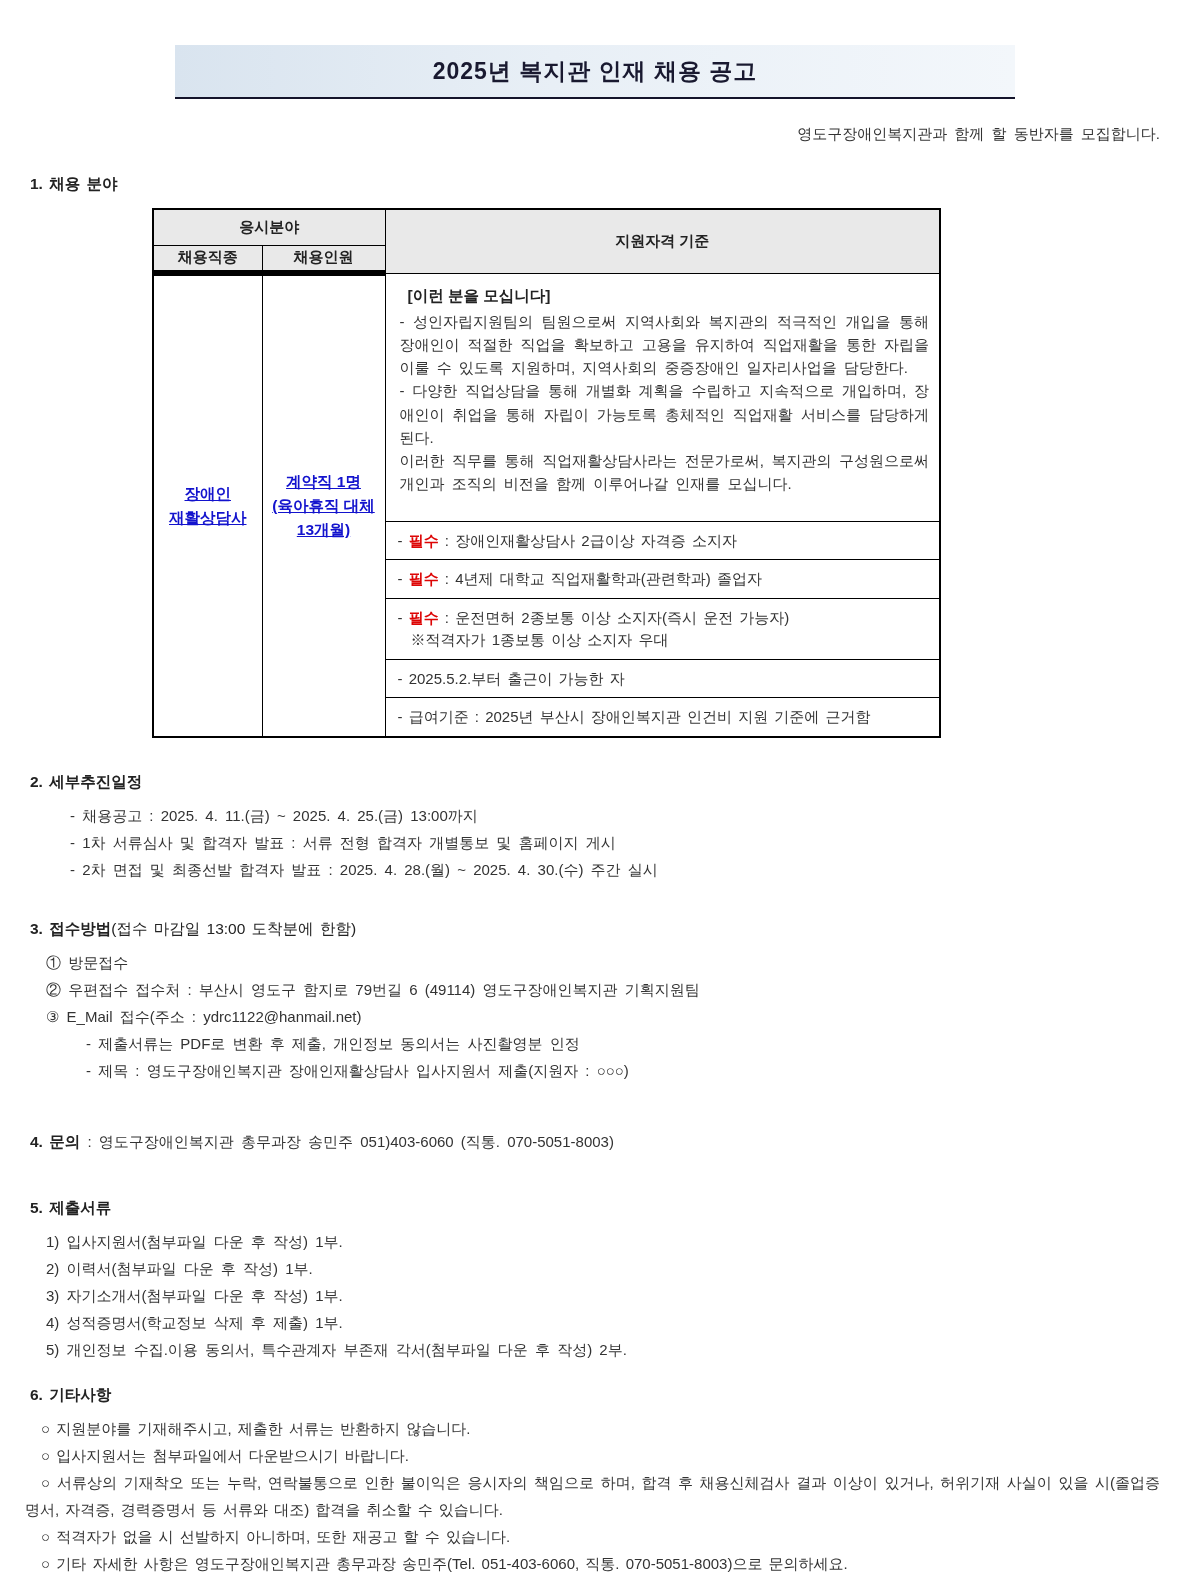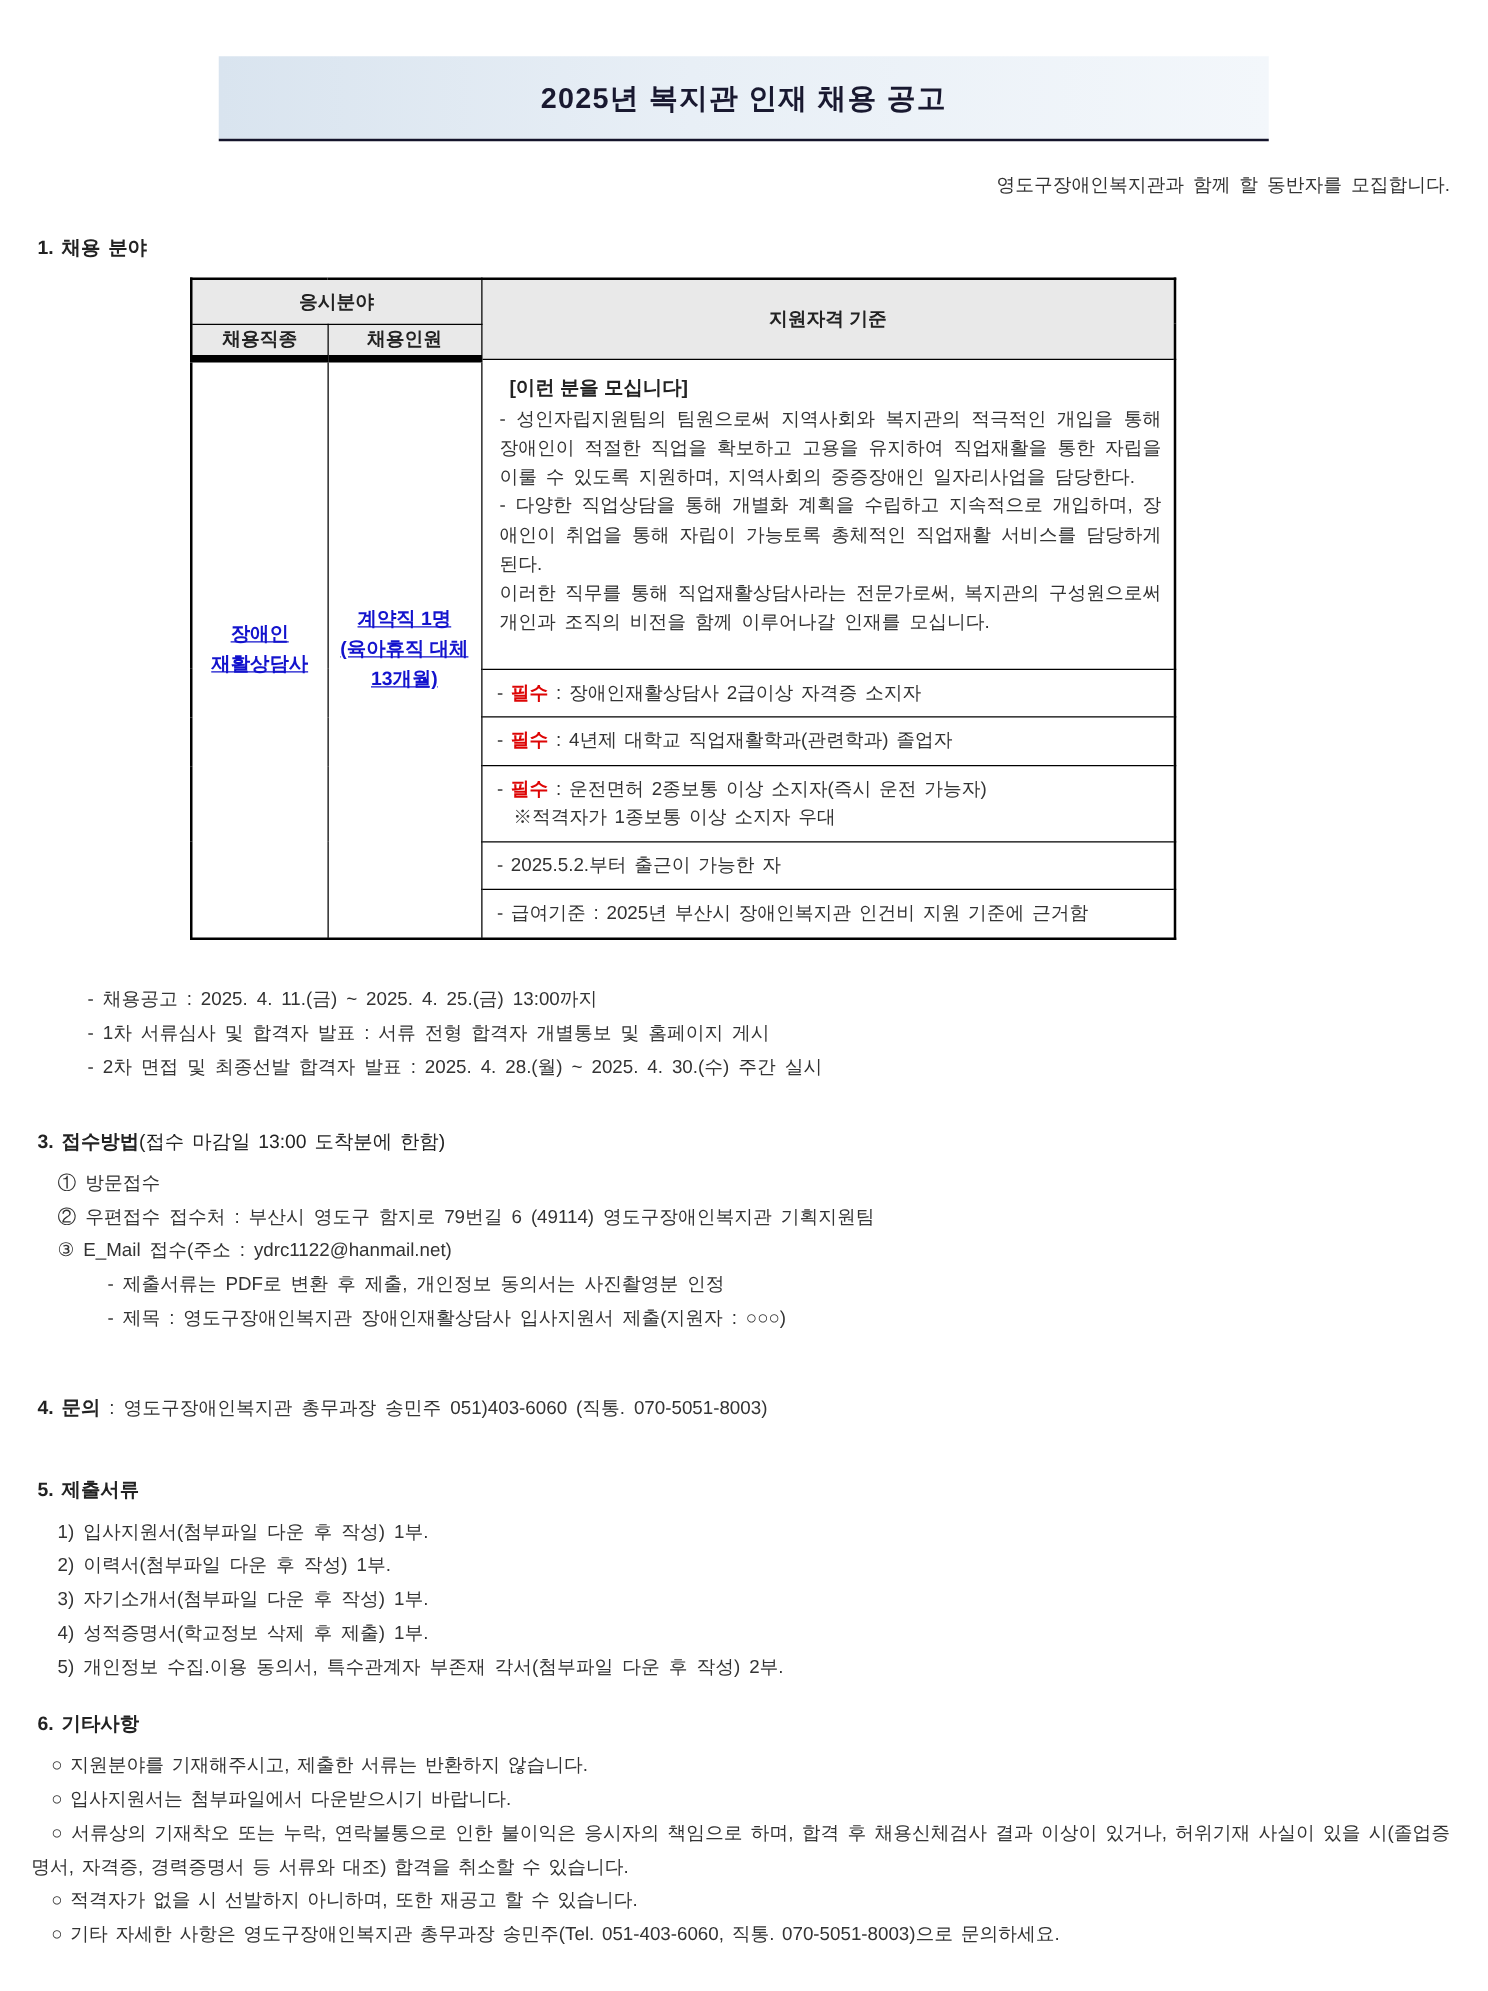--- a/index.html
+++ b/index.html
@@ -7,21 +7,21 @@
   body {
     width: 1190px; height: 1593px;
     font-family: "Liberation Sans", sans-serif;
     color: #2e2e2e;
     overflow: hidden;
   }
   .doc { padding: 0 30px; }
 
   
   .title-bar {
-    width: 840px; height: 68px;
+    width: 840px; height: 54px;
     margin: 45px auto 0 auto;
     background: linear-gradient(to right, #d9e4ef 0%, #e8eff6 45%, #f3f7fb 100%);
     border-bottom: 2px solid #14142b;
     display: flex; align-items: center; justify-content: center;
   }
   .title-bar h1 {
     font-size: 23px; font-weight: bold; color: #191930; letter-spacing: 1px;
   }
 
   .intro { margin: 26px 0 0 8px; font-size: 15px; color: #333; word-spacing: 3px; text-align: right; }
@@ -156,20 +156,21 @@
       <tr>
         <td class="qual">
           <span>- 급여기준 : 2025년 부산시 장애인복지관 인건비 지원 기준에 근거함</span>
         </td>
       </tr>
     </tbody>
       </table>
   </div>
 
   <div class="section sec2">
+    <div class="sec-heading">2. 세부추진일정</div>
     <div class="list indent-40">
       <div class="item">- 채용공고 : 2025. 4. 11.(금) ~  2025. 4. 25.(금) 13:00까지</div>
       <div class="item">- 1차 서류심사 및 합격자 발표 : 서류 전형 합격자 개별통보 및 홈페이지 게시</div>
       <div class="item">- 2차 면접 및 최종선발 합격자 발표  : 2025. 4. 28.(월) ~ 2025. 4. 30.(수) 주간 실시</div>
     </div>
   </div>
 
   <div class="section sec3">
     <div class="sec-heading"><span>3. 접수방법</span><span class="normal">(접수 마감일 13:00 도착분에 한함)</span></div>
     <div class="list indent-16">

